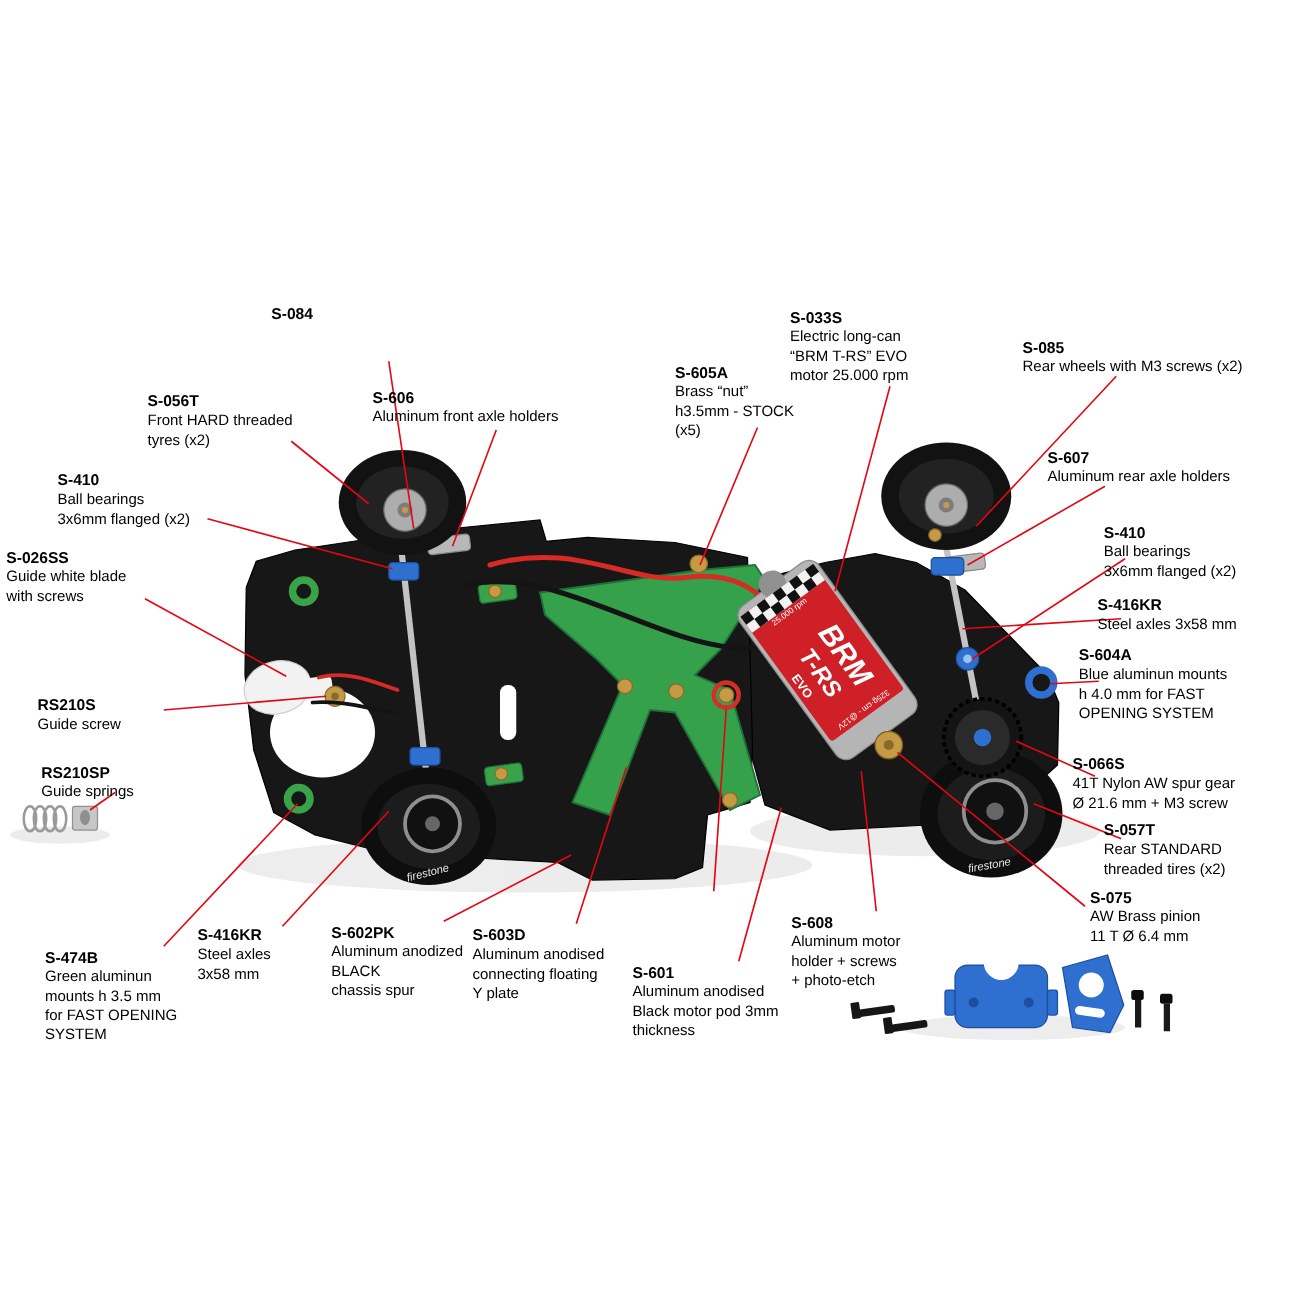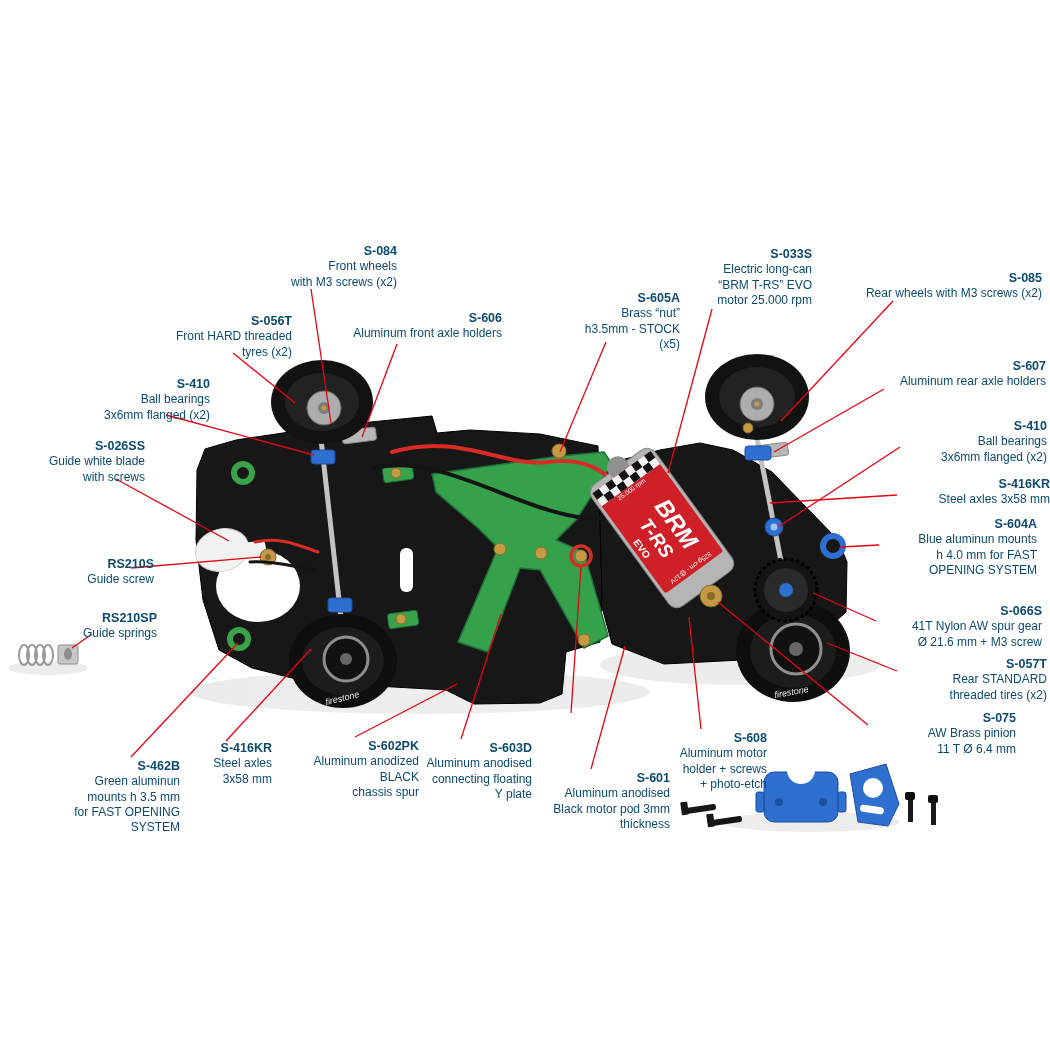--- a/index.html
+++ b/index.html
@@ -1,20 +1,20 @@
 <!DOCTYPE html>
 <html><head>
 <meta charset="utf-8">
 <style>
   * { margin:0; padding:0; box-sizing:border-box; }
   html,body { background:#fff; }
   body { width:1050px; height:1050px; font-family:"Liberation Sans", sans-serif; }
   .scene { position:relative; width:1050px; height:1050px; background:#fff; overflow:hidden; }
   .art { position:absolute; left:0; top:0; }
-  .label { position:absolute; text-align:right; color:#0c4a6e; }
+  .label { position:absolute; text-align:left; color:#000000; }
   .label-id { font-weight:bold; font-size:12.5px; line-height:1.3; }
   .label-desc { font-size:12px; line-height:1.28; white-space:pre-line; }
   svg text { font-family:"Liberation Sans", sans-serif; }
 </style>
 </head>
 <body>
 
 <div class="scene">
 
   <svg class="art" width="1050" height="1050" viewBox="0 0 1050 1050">
@@ -224,22 +224,20 @@
       <line x1="355" y1="737" x2="457" y2="684"></line>
       <line x1="461" y1="739" x2="501" y2="614"></line>
       <line x1="571" y1="713" x2="581" y2="567"></line>
       <line x1="591" y1="769" x2="625" y2="646"></line>
       <line x1="701" y1="729" x2="689" y2="617"></line>
     </g>
   </svg>
 
   <div class="label" style="left:217px;top:243px;width:180px">
     <div class="label-id">S-084</div>
-    <div class="label-desc">Front wheels
-with M3 screws (x2)</div>
   </div>
   <div class="label" style="left:632px;top:246px;width:180px">
     <div class="label-id">S-033S</div>
     <div class="label-desc">Electric long-can
 “BRM T-RS” EVO
 motor 25.000 rpm</div>
   </div>
   <div class="label" style="left:818px;top:270px;width:224px">
     <div class="label-id">S-085</div>
     <div class="label-desc">Rear wheels with M3 screws (x2)</div>
@@ -305,21 +303,21 @@
     <div class="label-id">S-057T</div>
     <div class="label-desc">Rear STANDARD
 threaded tires (x2)</div>
   </div>
   <div class="label" style="left:872px;top:710px;width:144px">
     <div class="label-id">S-075</div>
     <div class="label-desc">AW Brass pinion
 11 T Ø 6.4 mm</div>
   </div>
   <div class="label" style="left:36px;top:758px;width:144px">
-    <div class="label-id">S-462B</div>
+    <div class="label-id">S-474B</div>
     <div class="label-desc">Green aluminun
 mounts h 3.5 mm
 for FAST OPENING
 SYSTEM</div>
   </div>
   <div class="label" style="left:158px;top:740px;width:114px">
     <div class="label-id">S-416KR</div>
     <div class="label-desc">Steel axles
 3x58 mm</div>
   </div>

